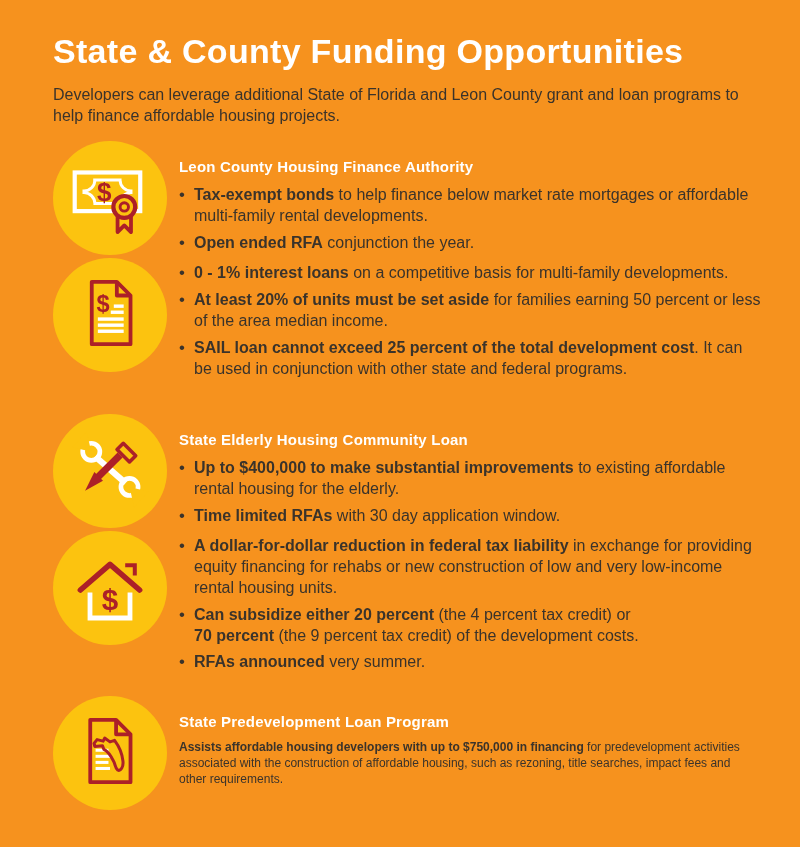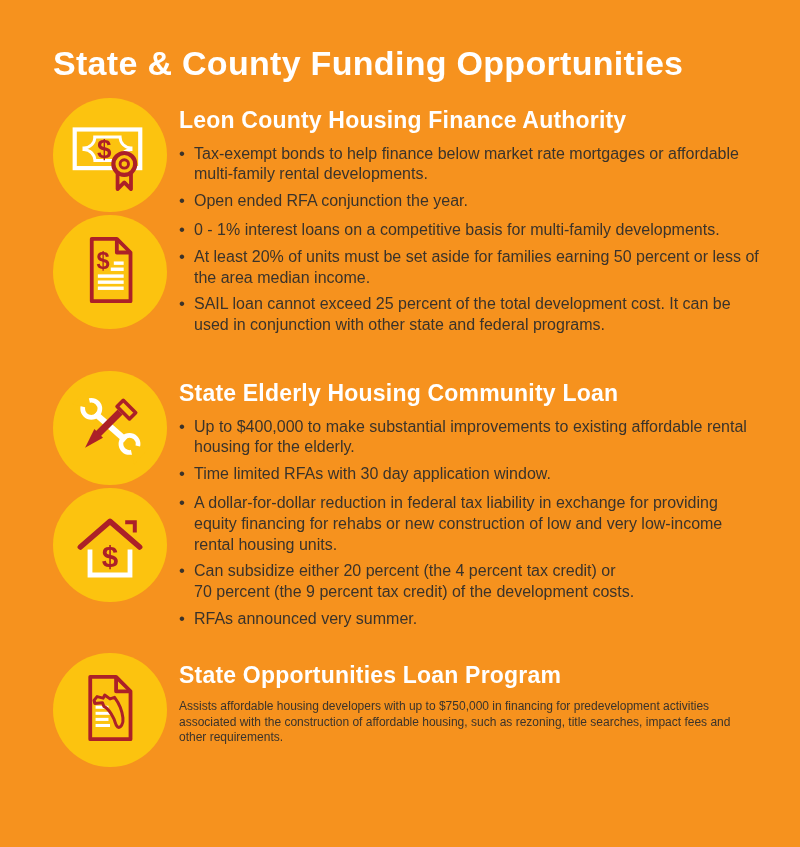--- a/index.html
+++ b/index.html
@@ -4,21 +4,21 @@
 <style>
   * { box-sizing: border-box; }
   body { margin: 0; background: #888; }
   .canvas {
     position: relative;
     width: 800px; height: 847px;
     margin: 0 auto;
     background: var(--background, #F6921E);
     font-family: "Liberation Sans", sans-serif;
     overflow: hidden;
-    padding: 44px 30px 0 53px;
+    padding: 32px 30px 0 53px;
   }
   .title {
     margin: 0;
     font-size: 34px;
     line-height: 1.15;
     font-weight: 800;
     color: var(--heading_text, #fff);
     letter-spacing: 0.3px;
     white-space: nowrap;
   }
@@ -38,56 +38,57 @@
   .section:nth-child(4) { height: 165px; }
   .icon-circle {
     width: 114px; height: 114px;
     flex: 0 0 114px;
     border-radius: 50%;
     background: var(--circle_fill, #FCC30F);
     display: flex; align-items: center; justify-content: center;
   }
   .content { max-width: 582px; padding-top: 5px; }
   .heading {
-    margin: 4px 0 9px 0;
-    font-size: 23px;
+    margin: 12px 0 9px 0;
+    font-size: 15px;
     line-height: 1.2;
     font-weight: 800;
     letter-spacing: 0.2px;
     color: var(--heading_text, #fff);
   }
   .bullet {
     position: relative;
     padding-left: 15px;
     margin: 0 0 6px 0;
     font-size: 16px;
     line-height: 1.3;
     color: var(--body_text, #3A332B);
   }
   .dot { position: absolute; left: 0; top: -1px; font-size: 1.05em; }
   .para {
     margin: 0;
     font-size: 12px;
     line-height: 1.32;
     color: var(--body_text, #3A332B);
   }
-  .b { font-weight: 400; margin-top: 40px; }
+  .b { font-weight: 700; margin-top: 40px; }
   
   .st-r { stroke: var(--icon_red, #AC2028); }
   .st-w { stroke: #FFFFFF; }
   .fi-n { fill: none; }
   .fi-r { fill: var(--icon_red, #AC2028); }
   .fi-y { fill: var(--circle_fill, #FCC30F); }
   svg text { font-family: "Liberation Sans", sans-serif; }
 </style>
 </head>
 <body>
 
 <div class="canvas">
   <h1 class="title">State &amp; County Funding Opportunities</h1>
+  <p class="subtitle">Developers can leverage additional State of Florida and Leon County grant and loan programs to help finance affordable housing projects.</p>
   <div class="sections">
       <div class="section">
         <div class="icon-circle">
           <span><svg viewBox="0 0 100 100" width="84" height="84">
               <rect x="8" y="22" width="78" height="46" class="st-w fi-n" stroke-width="5"></rect>
               <path d="M30,31 H62 A13,13 0 0 0 75,44 V46 A13,13 0 0 0 62,59 H32 A13,13 0 0 0 19,46 V44 A13,13 0 0 0 32,31 Z" class="st-w fi-n" stroke-width="3.5"></path>
               <text x="43" y="56" class="fi-r" font-size="31" font-weight="bold" text-anchor="middle">$</text>
               <path d="M59,70 V93 L67,85 L75,93 V70 Z" class="st-r fi-y" stroke-width="4.5" stroke-linejoin="round"></path>
               <circle cx="67" cy="63" r="13" class="st-r fi-y" stroke-width="5"></circle>
               <circle cx="67" cy="63" r="5" class="st-r fi-n" stroke-width="3.5"></circle>
@@ -162,18 +163,18 @@
               <g class="st-w" stroke-width="4">
                 <path d="M31,49 H48"></path>
                 <path d="M31,57 H50"></path>
                 <path d="M31,65 H48"></path>
                 <path d="M31,73 H50"></path>
               </g>
               <path d="M29,40 L33,35 L41,37 L43,33 L50,38 L56,36 C62,44 66,54 67,63 C68,71 64,77 60,75 C57,73 57,68 55,64 C51,56 46,50 42,48 L40,43 L30,44 Z" class="st-r fi-n" stroke-width="4" stroke-linejoin="round"></path>
             </svg></span>
         </div>
         <div class="content">
-          <h2 class="heading">State Opportunities Loan Program</h2>
+          <h2 class="heading">State Predevelopment Loan Program</h2>
           <div class="para"><span class="b">Assists affordable housing developers with up to $750,000 in financing</span><span> for predevelopment activities associated with the construction of affordable housing, such as rezoning, title searches, impact fees and other requirements.</span></div>
         </div>
       </div>
     </div>
 </div>
 
 </body></html>

